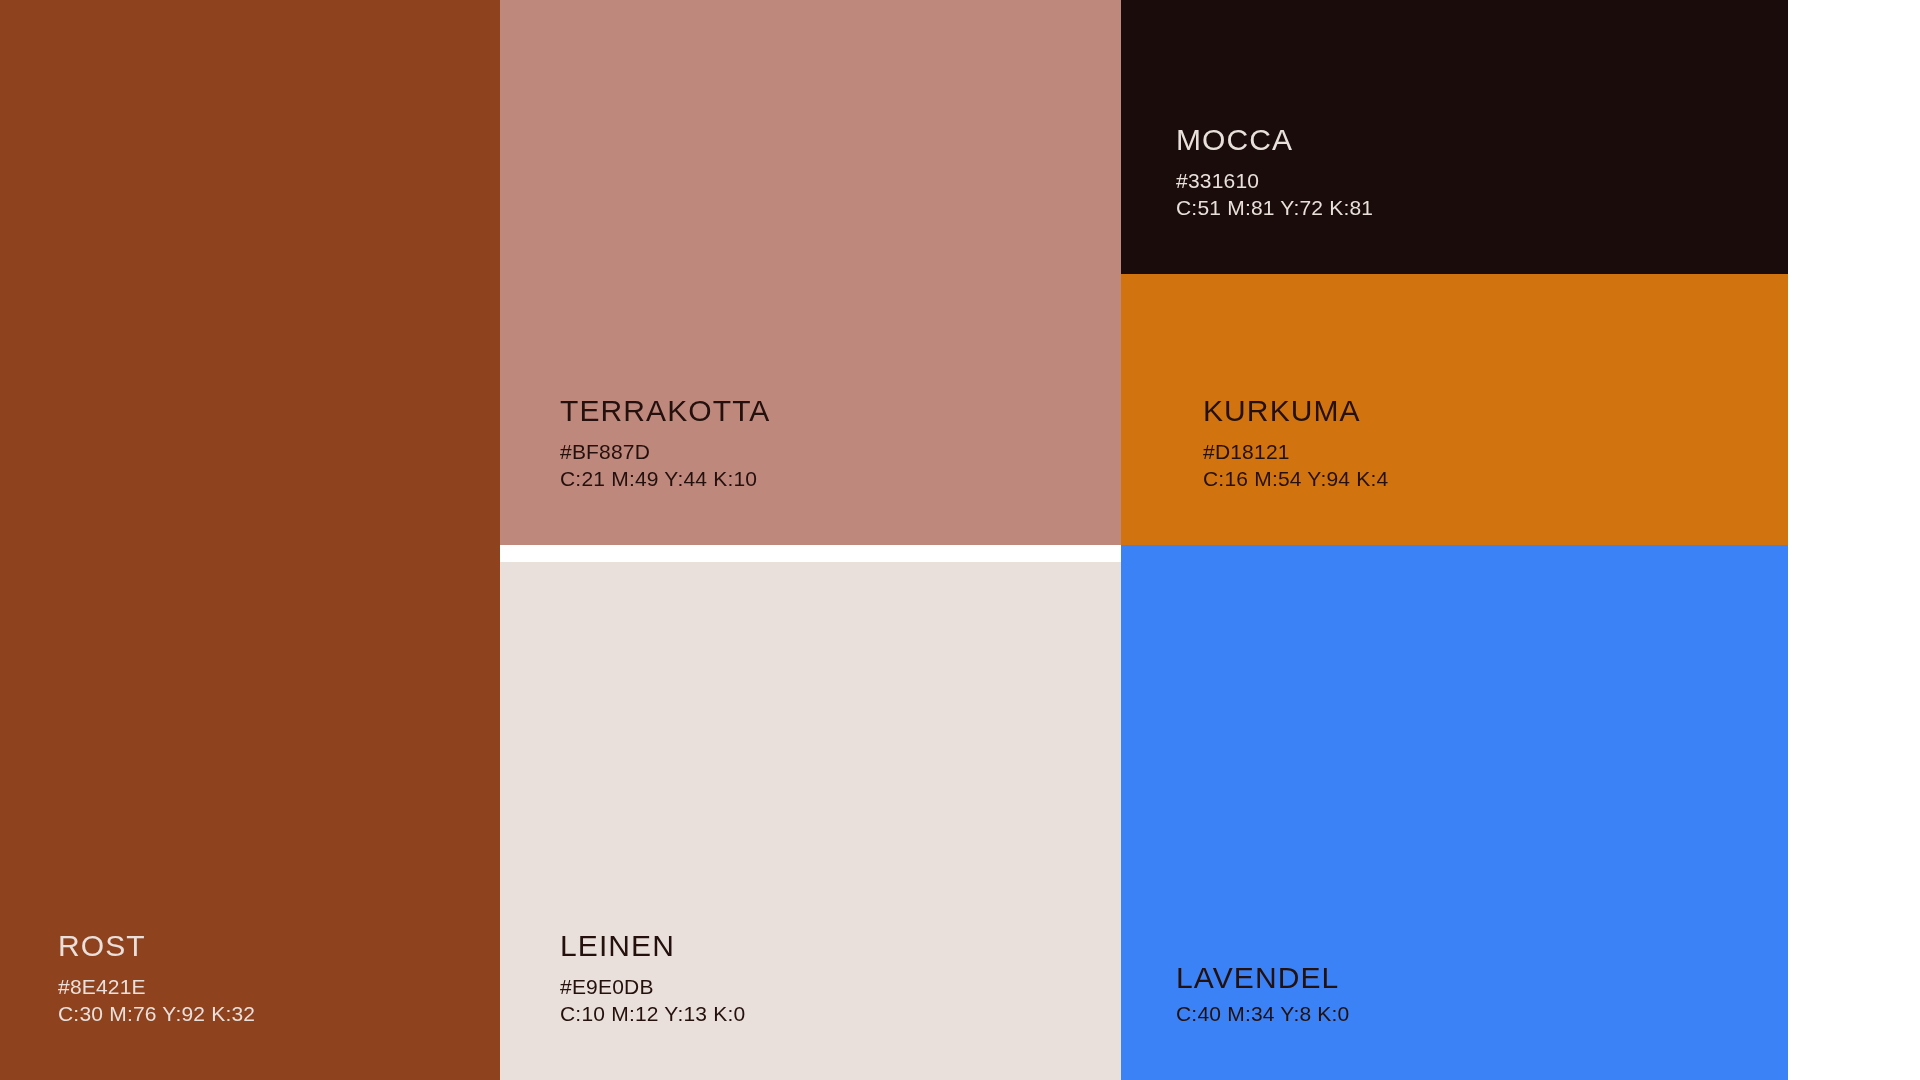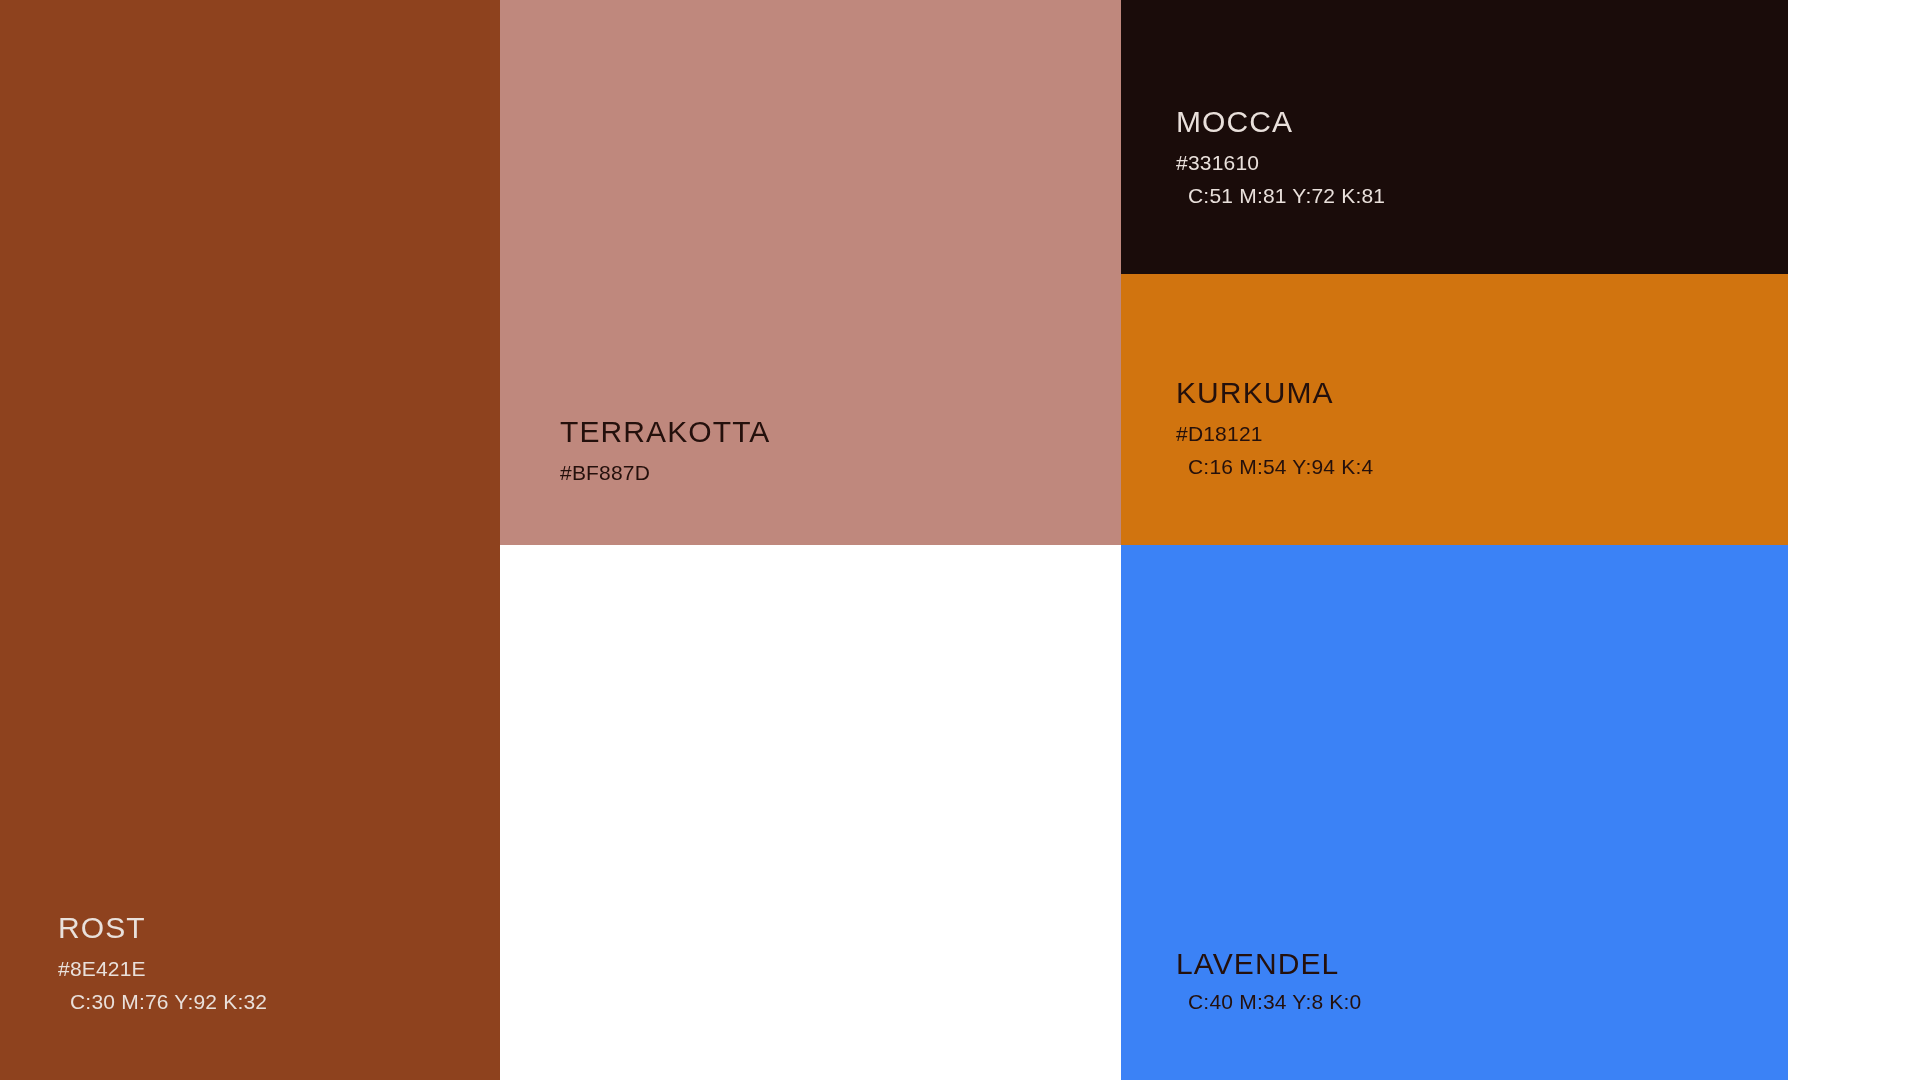--- a/index.html
+++ b/index.html
@@ -63,30 +63,30 @@
     font-weight: 400;
     letter-spacing: 0.2px;
     margin: 15px 0 6px 0;
     white-space: nowrap;
   }
 
   .swatch-cmyk {
     font-size: 21px;
     font-weight: 400;
     letter-spacing: 0.2px;
-    margin: 12px;
+    margin: 0;
     white-space: nowrap;
   }
 
   
   .sw-rost       { background: #8E421E; flex: 1 1 auto; }
   .sw-terrakotta { background: #BF887D; height: 545px; flex: 0 0 545px; }
   .sw-leinen     { background: #E9E0DB; flex: 1 1 auto; }
   .sw-mocca      { background: #1A0C0A; height: 274px; flex: 0 0 274px; }
-  .sw-kurkuma    { background: #D1740F; height: 271px; flex: 0 0 271px; }
+  .sw-kurkuma    { background: #D1740F; height: 271px; flex: 0 0 271px; padding-left: 27px; }
   .sw-latte      { background: #CBAFA5; height: 271px; flex: 0 0 271px; }
   .sw-lavendel   { background: #3b82f6; flex: 1 1 auto; }
 
   .text-light { color: #E9E0DB; }
   .text-dark  { color: #24100C; }
 </style>
 </head>
 <body>
 
 <div id="palette">
@@ -99,20 +99,28 @@
         <div class="swatch-cmyk">C:30 M:76 Y:92 K:32</div>
       </div>
     </div>
   </div>
 
   <div class="column col-middle">
     <div class="swatch sw-terrakotta">
       <div class="swatch-info text-dark">
         <div class="swatch-name">TERRAKOTTA</div>
         <div class="swatch-hex">#BF887D</div>
+        <div class="swatch-cmyk">C:21 M:49 Y:44 K:10</div>
+      </div>
+    </div>
+    <div class="swatch sw-leinen">
+      <div class="swatch-info text-dark">
+        <div class="swatch-name">LEINEN</div>
+        <div class="swatch-hex">#E9E0DB</div>
+        <div class="swatch-cmyk">C:10 M:12 Y:13 K:0</div>
       </div>
     </div>
   </div>
 
   <div class="column col-right">
     <div class="swatch sw-mocca">
       <div class="swatch-info text-light">
         <div class="swatch-name">MOCCA</div>
         <div class="swatch-hex">#331610</div>
         <div class="swatch-cmyk">C:51 M:81 Y:72 K:81</div>

